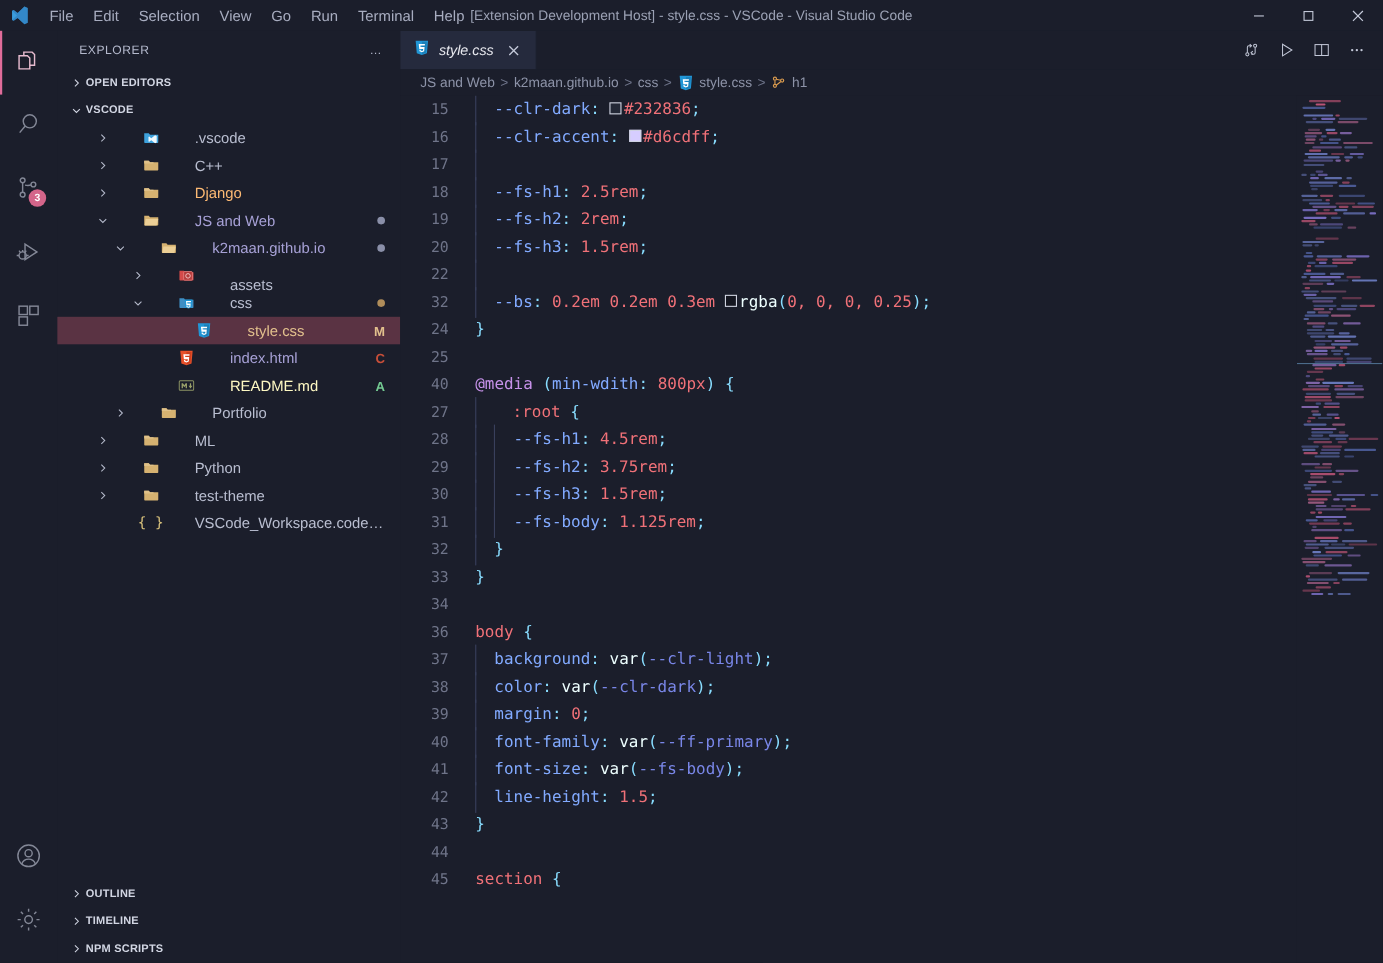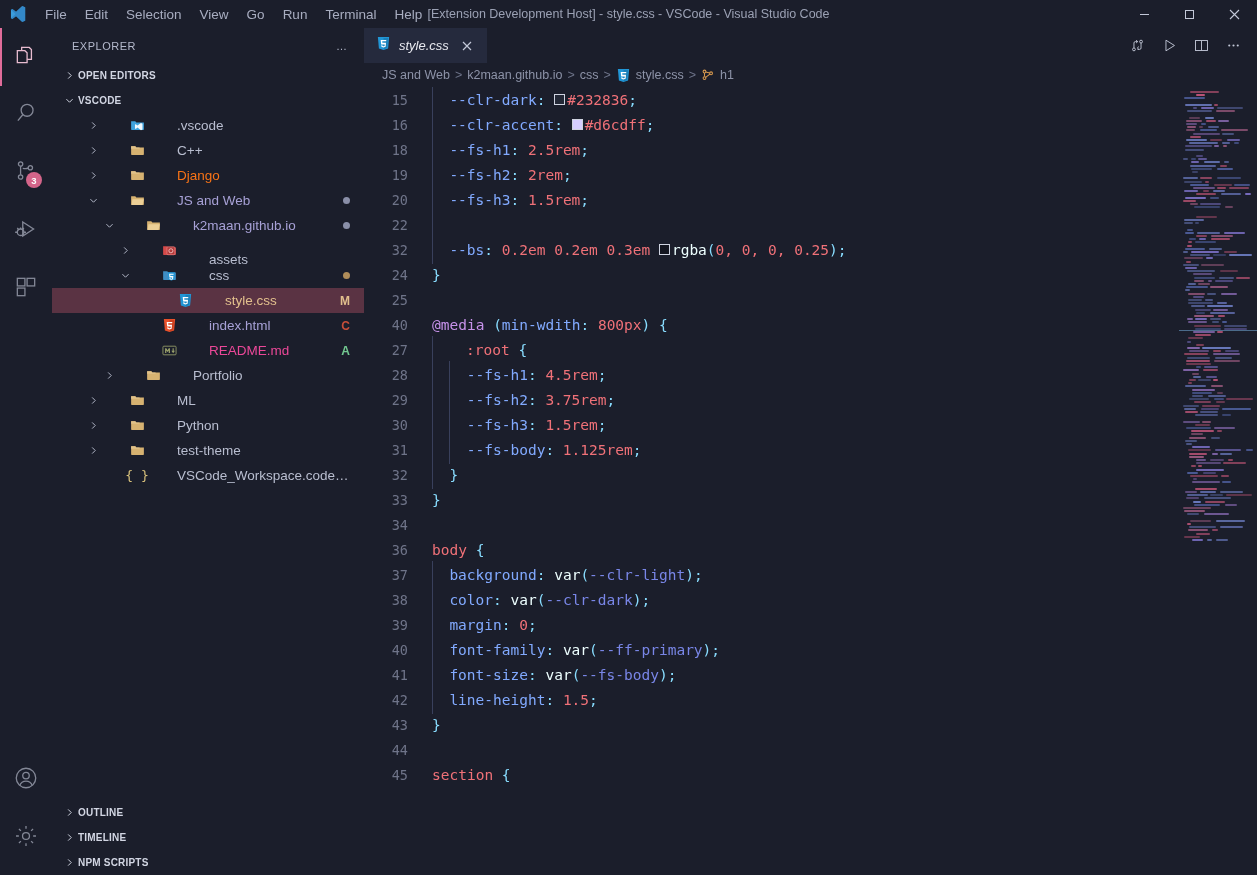--- a/index.html
+++ b/index.html
@@ -321,21 +321,21 @@
             <svg width="11" height="11" viewBox="0 0 16 16" fill="none" stroke="#b5bacb" stroke-width="1.4">
               <path d="M6 3.5 10.5 8 6 12.5"></path>
             </svg>
           </span>
           <span class="ficon">
             <svg width="15" height="15" viewBox="0 0 16 16">
               <path d="M1.2 3.4h4.4l1.2 1.3h8V12a.7.7 0 0 1-.7.7H1.9A.7.7 0 0 1 1.2 12z" fill="#d6b271"></path>
               <path d="M1.2 3.4h4.4l1.2 1.3h3.4V6H1.2z" fill="#e0c189"></path>
             </svg>
           </span>
-          <span class="label" style="color: #f97316; margin-left: 5px;">Django</span>
+          <span class="label" style="color: #fdba74; margin-left: 5px;">Django</span>
         </div>
         <div class="row">
           <span class="indent" style="width: 8px;"></span>
           <span class="tw">
             <svg width="11" height="11" viewBox="0 0 16 16" fill="none" stroke="#b5bacb" stroke-width="1.4">
               <path d="M3.5 6 8 10.5 12.5 6"></path>
             </svg>
           </span>
           <span class="ficon">
             <svg width="15" height="15" viewBox="0 0 16 16">
@@ -424,21 +424,21 @@
         <div class="row">
           <span class="indent" style="width: 40px;"></span>
           <span class="tw"></span>
           <span class="ficon">
             <svg width="15" height="15" viewBox="0 0 16 16">
               <rect x="1" y="3.4" width="14" height="9.2" rx="1" fill="none" stroke="#8d9464" stroke-width="1"></rect>
               <path d="M3.3 10.7V5.7h1.3l1.3 2 1.3-2h1.3v5H7.2V7.9L6 9.6h-.1L4.6 7.9v2.8z" fill="#99a06a"></path>
               <path d="M11.3 5.7h1.2v2.6h1.3l-1.9 2.6-1.9-2.6h1.3z" fill="#99a06a"></path>
             </svg>
           </span>
-          <span class="label" style="color: #ec4899; margin-left: 5px;">README.md</span>
+          <span class="label" style="color: #fef9c3; margin-left: 5px;">README.md</span>
           <span class="deco" style="color: rgb(115, 201, 145);">A</span>
         </div>
         <div class="row">
           <span class="indent" style="width: 24px;"></span>
           <span class="tw">
             <svg width="11" height="11" viewBox="0 0 16 16" fill="none" stroke="#b5bacb" stroke-width="1.4">
               <path d="M6 3.5 10.5 8 6 12.5"></path>
             </svg>
           </span>
           <span class="ficon">
@@ -619,20 +619,24 @@
 
     <div id="editorbody">
       <div id="code-scroll">
           <div class="code-line">
             <span class="lnum">15</span>
             <span class="ctext" style="position: relative;"><span style="position: absolute; left: 0px; top: -6px; bottom: -6px; width: 1px; background: rgb(57, 64, 92);"></span><span style="padding-left: 17.4px;"><span class="t-var">--clr-dark</span><span class="t-punc">: </span><span class="swatch" style="background: rgb(35, 40, 54);"></span><span class="t-val">#232836</span><span class="t-punc">;</span></span></span>
           </div>
           <div class="code-line">
             <span class="lnum">16</span>
             <span class="ctext" style="position: relative;"><span style="position: absolute; left: 0px; top: -6px; bottom: -6px; width: 1px; background: rgb(57, 64, 92);"></span><span style="padding-left: 17.4px;"><span class="t-var">--clr-accent</span><span class="t-punc">: </span><span class="swatch" style="background: rgb(214, 205, 255);"></span><span class="t-val">#d6cdff</span><span class="t-punc">;</span></span></span>
+          </div>
+          <div class="code-line">
+            <span class="lnum">17</span>
+            <span class="ctext" style="position: relative;"><span style="position: absolute; left: 0px; top: -6px; bottom: -6px; width: 1px; background: rgb(57, 64, 92);"></span><span style="padding-left: 17.4px;"></span></span>
           </div>
           <div class="code-line">
             <span class="lnum">18</span>
             <span class="ctext" style="position: relative;"><span style="position: absolute; left: 0px; top: -6px; bottom: -6px; width: 1px; background: rgb(57, 64, 92);"></span><span style="padding-left: 17.4px;"><span class="t-var">--fs-h1</span><span class="t-punc">: </span><span class="t-val">2.5rem</span><span class="t-punc">;</span></span></span>
           </div>
           <div class="code-line">
             <span class="lnum">19</span>
             <span class="ctext" style="position: relative;"><span style="position: absolute; left: 0px; top: -6px; bottom: -6px; width: 1px; background: rgb(57, 64, 92);"></span><span style="padding-left: 17.4px;"><span class="t-var">--fs-h2</span><span class="t-punc">: </span><span class="t-val">2rem</span><span class="t-punc">;</span></span></span>
           </div>
           <div class="code-line">

